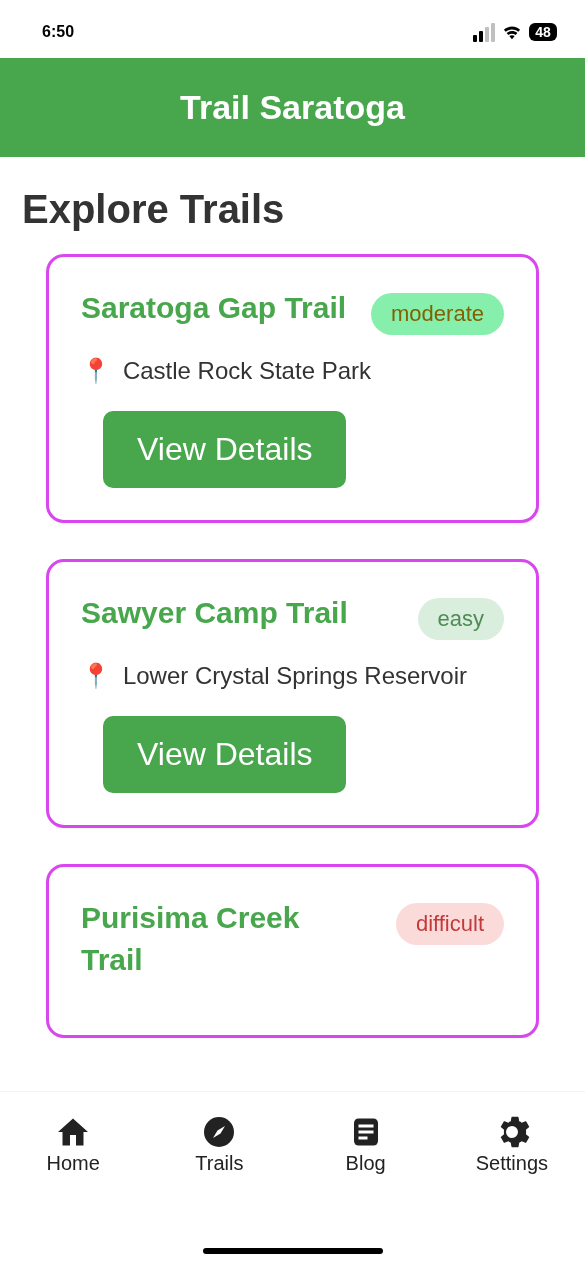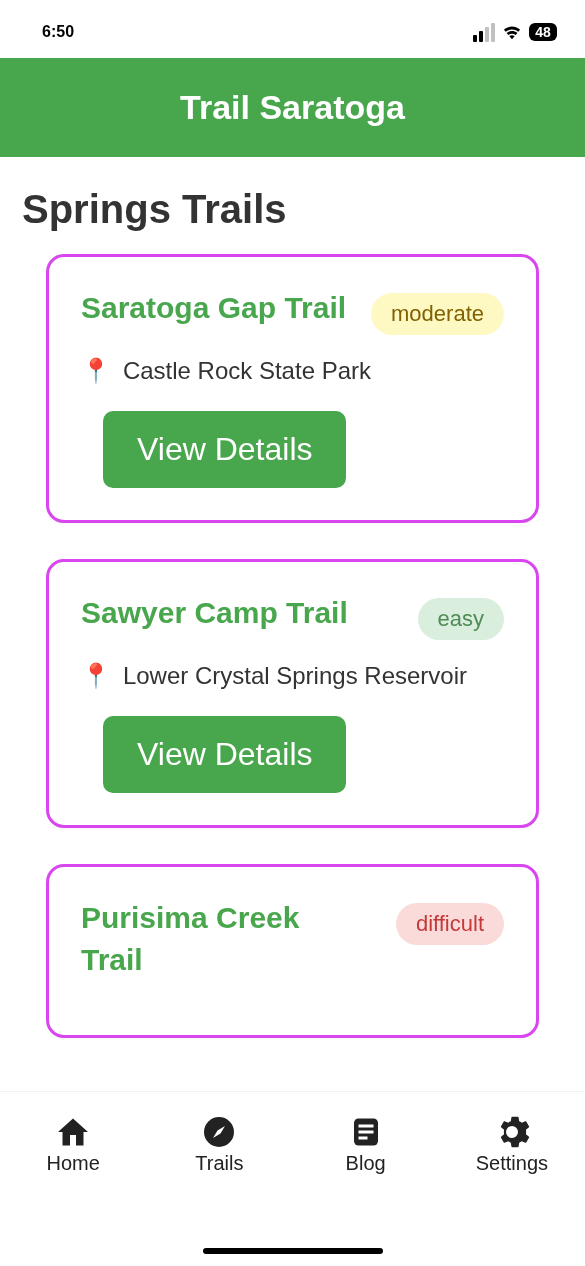--- a/index.html
+++ b/index.html
@@ -86,21 +86,21 @@
       max-width: 280px;
     }
     .badge {
       padding: 8px 20px;
       border-radius: 999px;
       font-size: 22px;
       font-weight: 500;
       white-space: nowrap;
       margin-top: 6px;
     }
-    .badge-moderate { background: #fef9c3; color: #816100; }
+    .badge-moderate { background: #86efac; color: #816100; }
     .badge-easy { background: #daeedd; color: #4f8b57; }
     .badge-difficult { background: #fadbda; color: #c43a3a; }
     .location-row {
       display: flex;
       align-items: center;
       gap: 12px;
       margin-bottom: 26px;
       font-size: 24px;
       color: #333;
     }
@@ -166,21 +166,21 @@
     </svg>
     <div class="battery-badge">48</div>
   </div>
 </div>
 
 <div class="header">
   <div class="header-title">Trail Saratoga</div>
 </div>
 
 <div class="content">
-  <h1 class="page-title">Springs Trails</h1>
+  <h1 class="page-title">Explore Trails</h1>
 
   <div class="trail-card">
     <div class="card-header">
       <div class="trail-name">Saratoga Gap Trail</div>
       <div class="badge badge-moderate">moderate</div>
     </div>
     <div class="location-row">
       <span class="pin-icon">📍</span>
       <span>Castle Rock State Park</span>
     </div>

